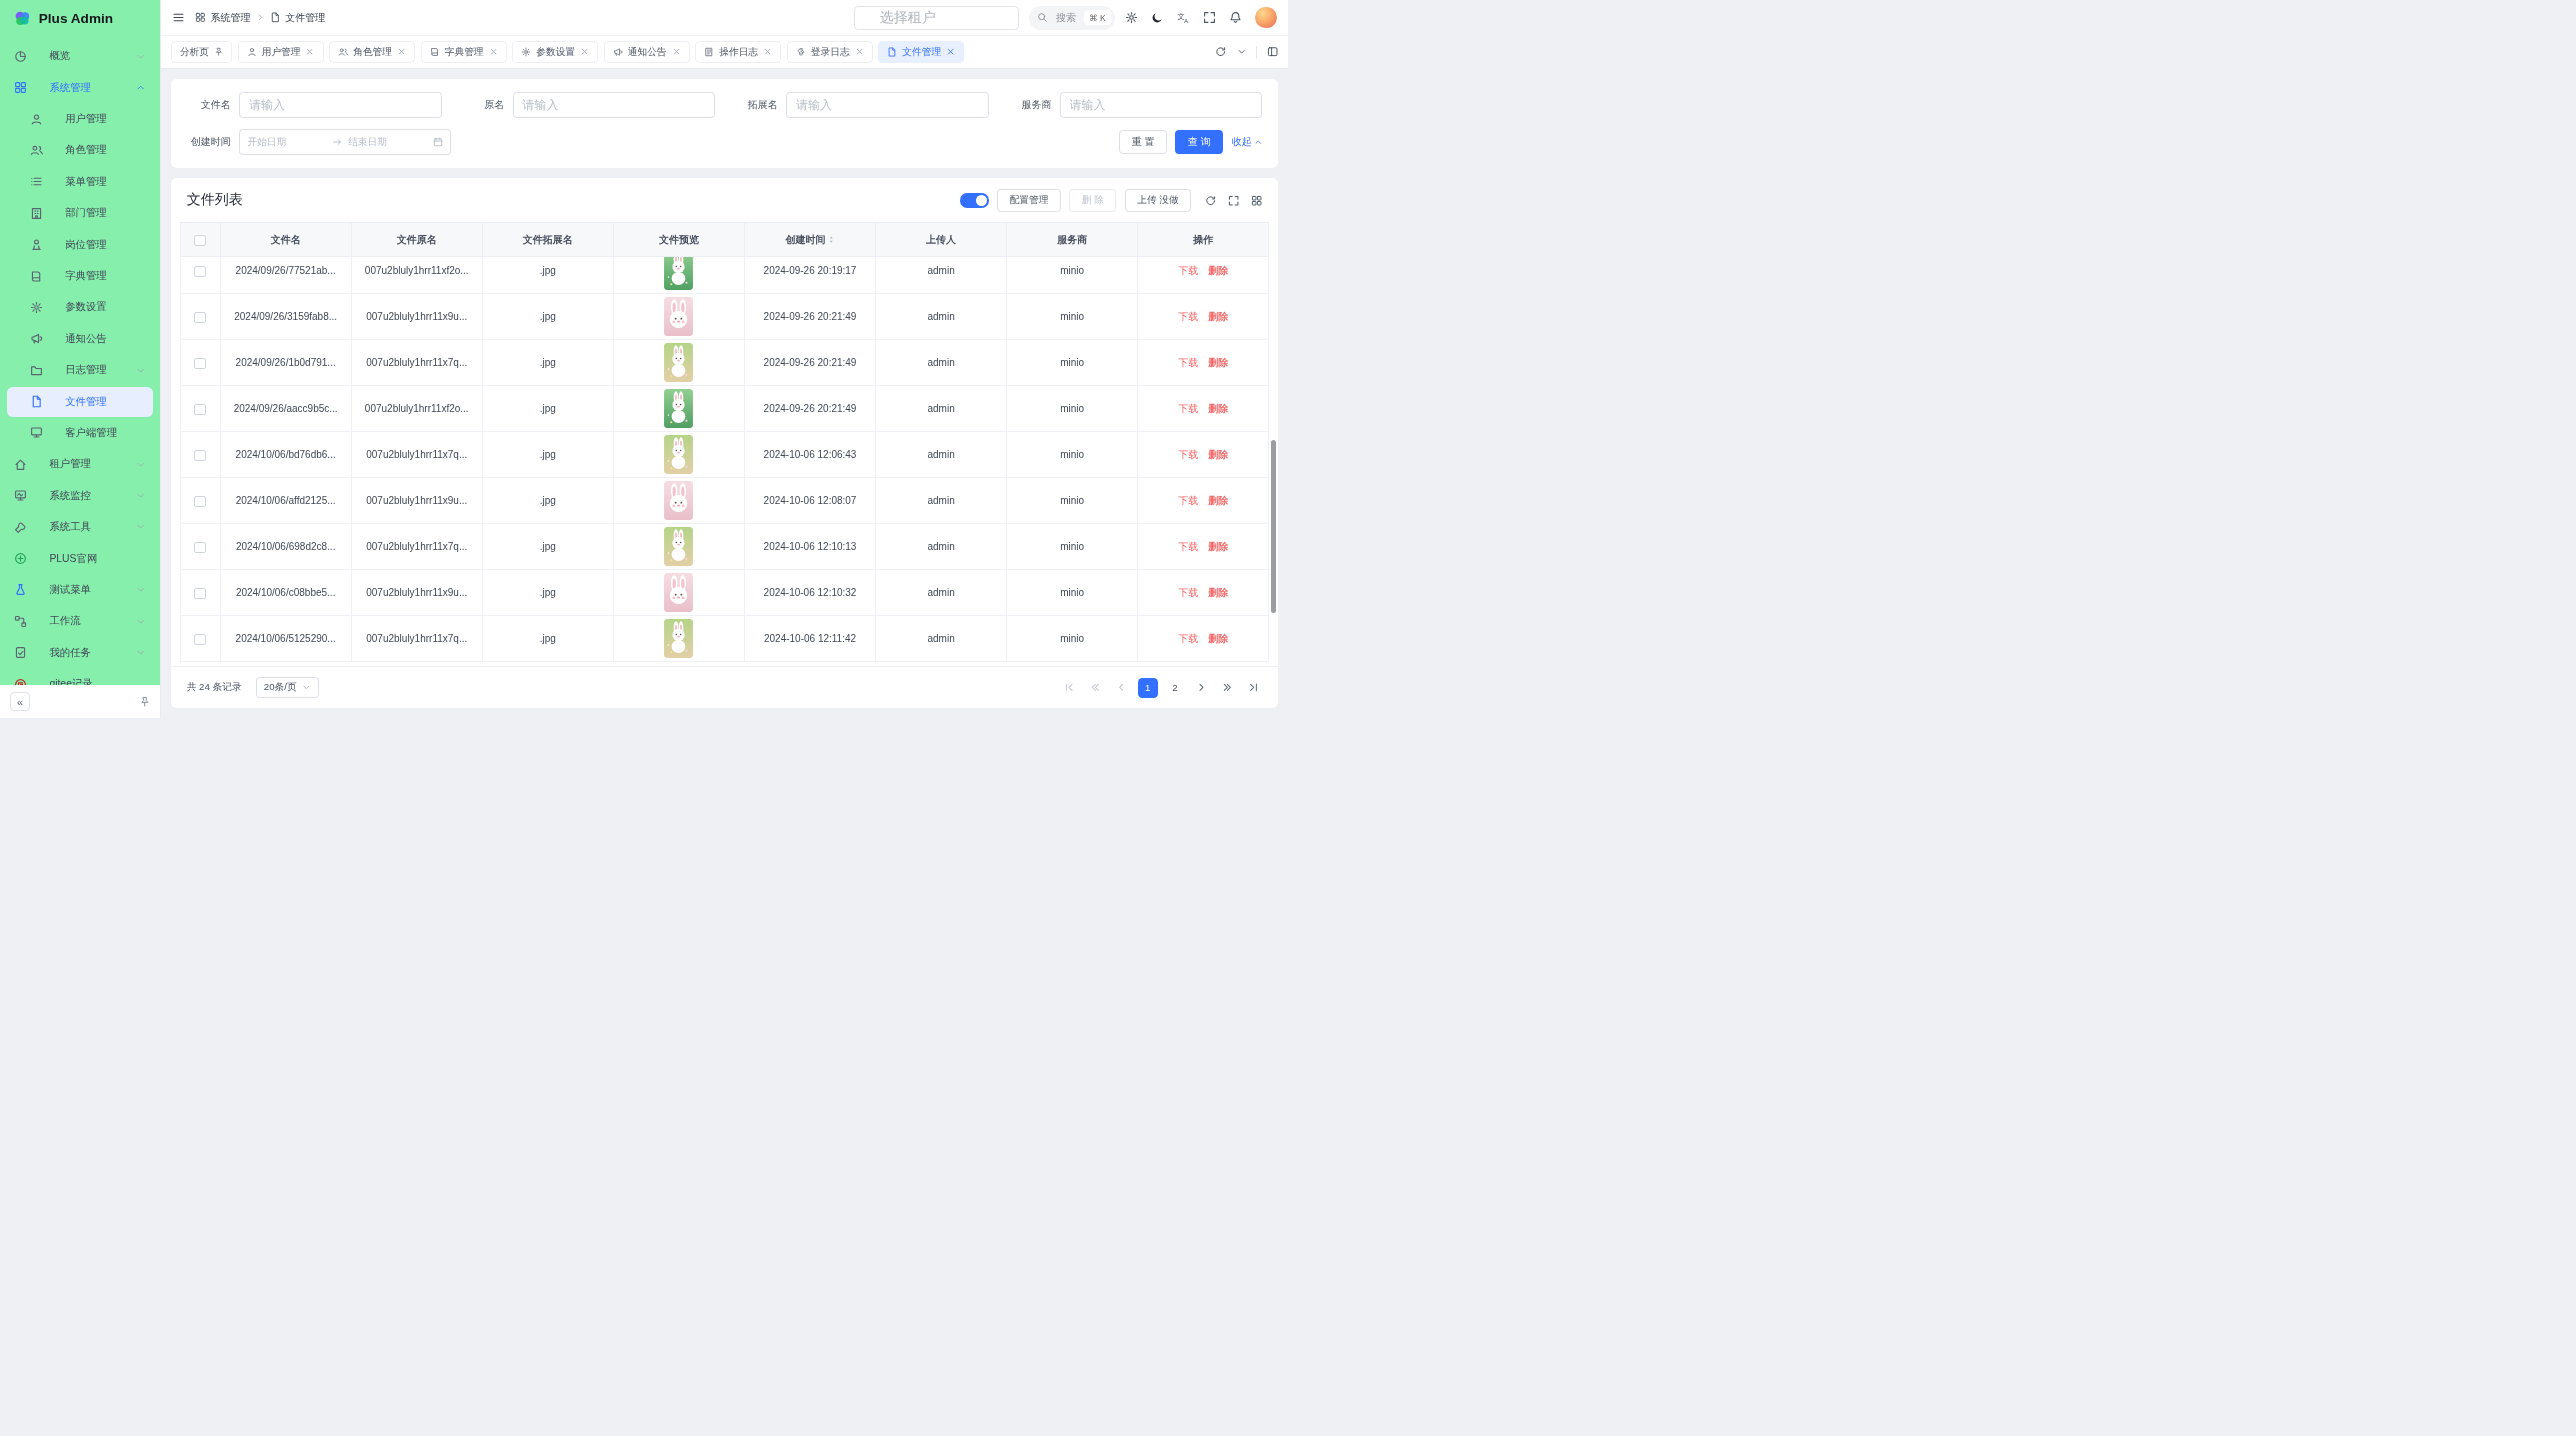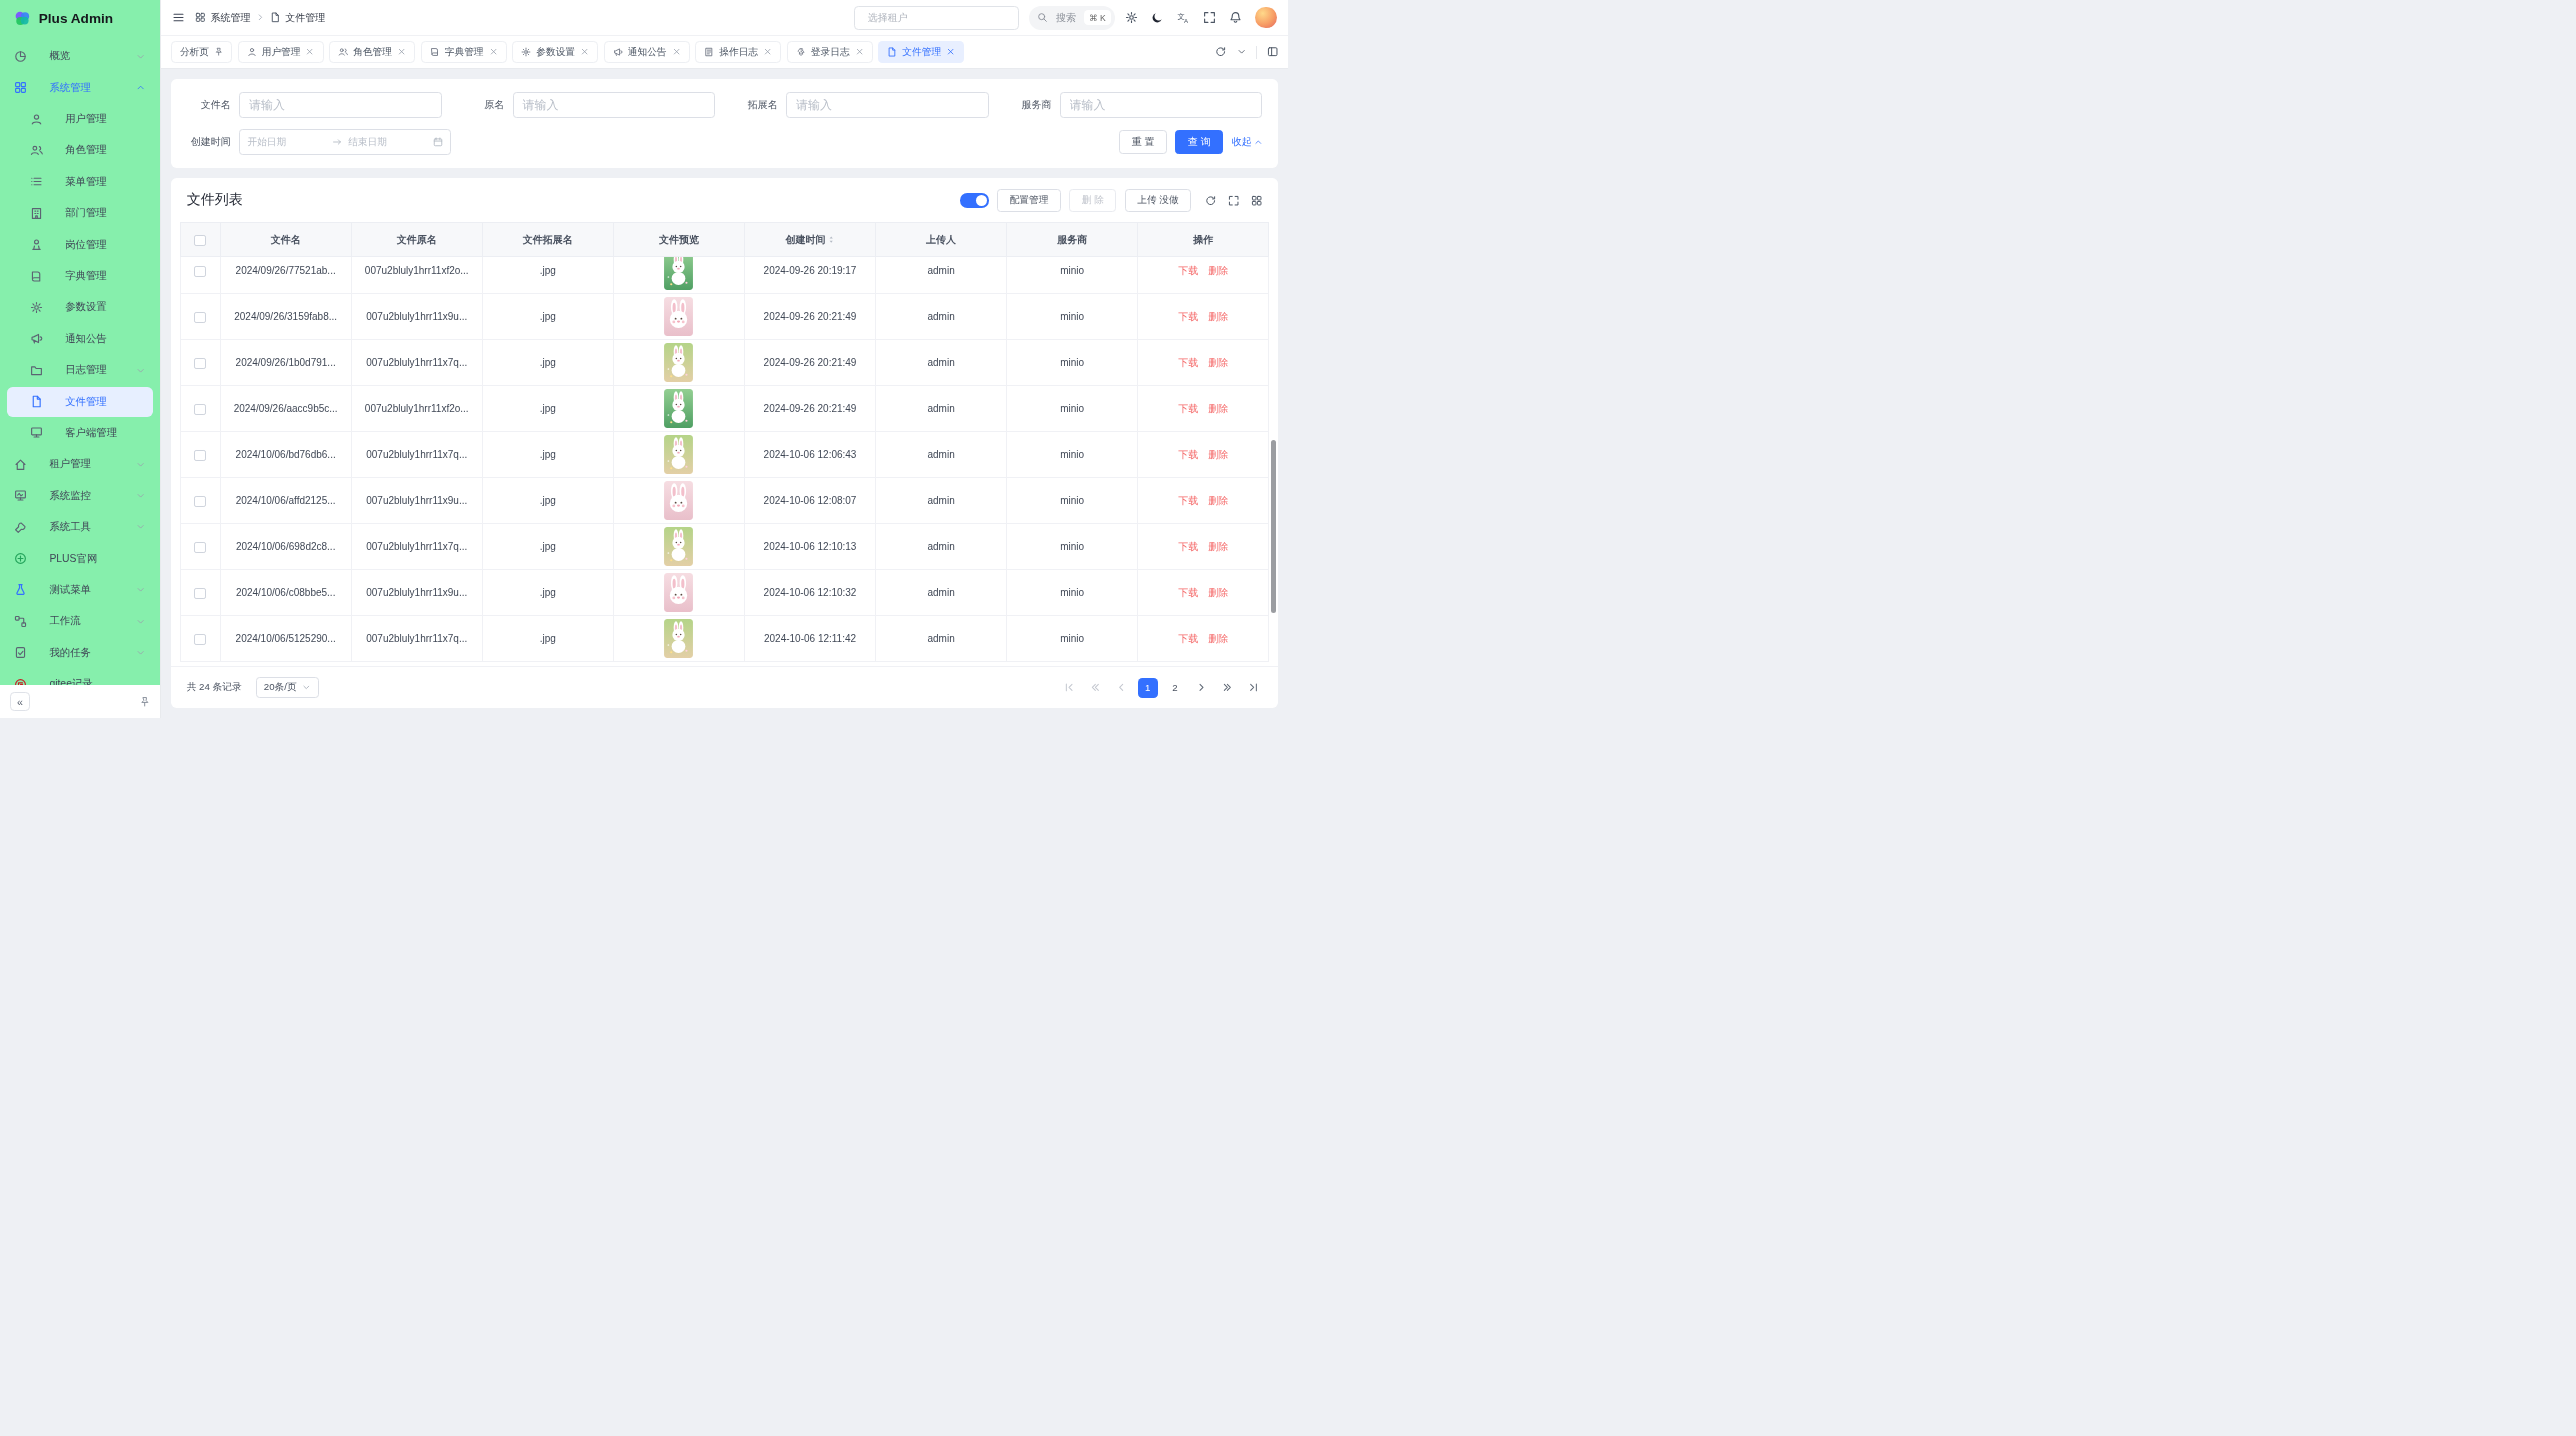--- a/index.html
+++ b/index.html
@@ -35,21 +35,21 @@
   
   .main { flex:1; display:flex; flex-direction:column; min-width:0; }
 
   .topbar { height:36px; flex:none; background:#fff; display:flex; align-items:center; padding:0 11.4px; gap:10px; border-bottom:0.7px solid #f0f1f4; }
   .burger { width:13px; height:13px; color:#3f4656; cursor:pointer; flex:none; }
   .breadcrumb { display:flex; align-items:center; gap:5.7px; }
   .bc-item { display:flex; align-items:center; gap:4.3px; color:#343a46; cursor:pointer; }
   .bc-item .icon { width:10.7px; height:10.7px; color:#4b5563; }
   .bc-sep { width:8.6px; height:8.6px; color:#9aa1ad; }
   .topbar-spacer { flex:1; }
-  .tenant-select { width:165px; height:24px; border:0.7px solid #e0e3e8; border-radius:4.3px; display:flex; align-items:center; padding:0 13px; color:#aeb3bc; font-size:10px; background:#fff; cursor:pointer; }
+  .tenant-select { width:165px; height:24px; border:0.7px solid #e0e3e8; border-radius:4.3px; display:flex; align-items:center; padding:0 25px; color:#aeb3bc; font-size:14px; background:#fff; cursor:pointer; }
   .search-pill { height:24px; background:#f3f4f6; border-radius:12px; display:flex; align-items:center; gap:8px; padding:0 4.3px 0 8.6px; color:#8a8f98; cursor:pointer; }
   .search-pill .icon { width:10.7px; height:10.7px; }
   .search-pill .kbd { background:#fff; border-radius:4.3px; padding:2.1px 5px; font-size:8.6px; color:#666; }
   .top-icons { display:flex; align-items:center; gap:13px; }
   .top-icons > .icon { width:13px; height:13px; color:#4b5563; cursor:pointer; }
   .top-icons .moon { color:#1f2430; }
   .avatar { width:21.5px; height:21.5px; border-radius:50%; background:radial-gradient(circle at 35% 30%, #ffd98a, #f79d65 55%, #e2635e); cursor:pointer; flex:none; }
 
   .tabbar { height:33px; flex:none; background:#fff; display:flex; align-items:center; gap:5.7px; padding:0 10px; border-bottom:0.7px solid #e8eaee; }
   .tab { height:21.5px; display:flex; align-items:center; gap:5px; padding:0 7.9px; border-radius:4.3px; font-size:9.7px; color:#4b5563; background:#fff; border:0.7px solid #edeff3; cursor:pointer; white-space:nowrap; }
@@ -98,21 +98,21 @@
   thead th { height:34px; background:#f7f8fa; font-weight:700; color:#4a5260; font-size:10px; }
   .th-inner { display:inline-flex; align-items:center; gap:2.9px; }
   .sort-icon { width:6.4px; height:9.3px; color:#b4bac4; }
   .tbody-wrap { flex:1; overflow:hidden; }
   .tbody-wrap table { margin-top:-10px; }
   tbody td { height:46px; font-size:10px; color:#404856; border-color:#f0f1f5; }
   .col-check { width:40px; }
   .checkbox { width:11.4px; height:11.4px; border:0.7px solid #cfd4dd; border-radius:2.1px; background:#fff; display:inline-block; vertical-align:middle; cursor:pointer; }
   .thumb { display:inline-flex; vertical-align:middle; border-radius:2.9px; overflow:hidden; cursor:pointer; }
   .act { color:#f56c6c; cursor:pointer; }
-  .act + .act { margin-left:10px; }
+  .act + .act { margin-left:10px;font-weight:bold; }
   .scroll-thumb { position:absolute; right:2.1px; top:49%; width:5px; height:39%; background:#9b9da1; border-radius:2.9px; }
 
   .table-footer { height:42px; flex:none; display:flex; align-items:center; padding:0 15.7px; gap:14px; border-top:0.7px solid #f0f1f5; }
   .total-text { color:#4a5260; font-size:9.7px; }
   .size-select { height:21.5px; border:0.7px solid #dcdfe6; border-radius:3.6px; display:flex; align-items:center; gap:5.7px; padding:0 7.2px; color:#4a5260; font-size:9.7px; cursor:pointer; }
   .size-select .icon { width:8.6px; height:8.6px; color:#9aa1ad; }
   .pager { margin-left:auto; display:flex; align-items:center; gap:7.2px; }
   .pg-btn { width:18.6px; height:18.6px; display:inline-flex; align-items:center; justify-content:center; color:#5f6875; cursor:pointer; }
   .pg-btn svg { width:10.7px; height:10.7px; }
   .pg-btn svg * { fill:none; stroke:currentColor; stroke-width:1.5; stroke-linecap:round; stroke-linejoin:round; }

